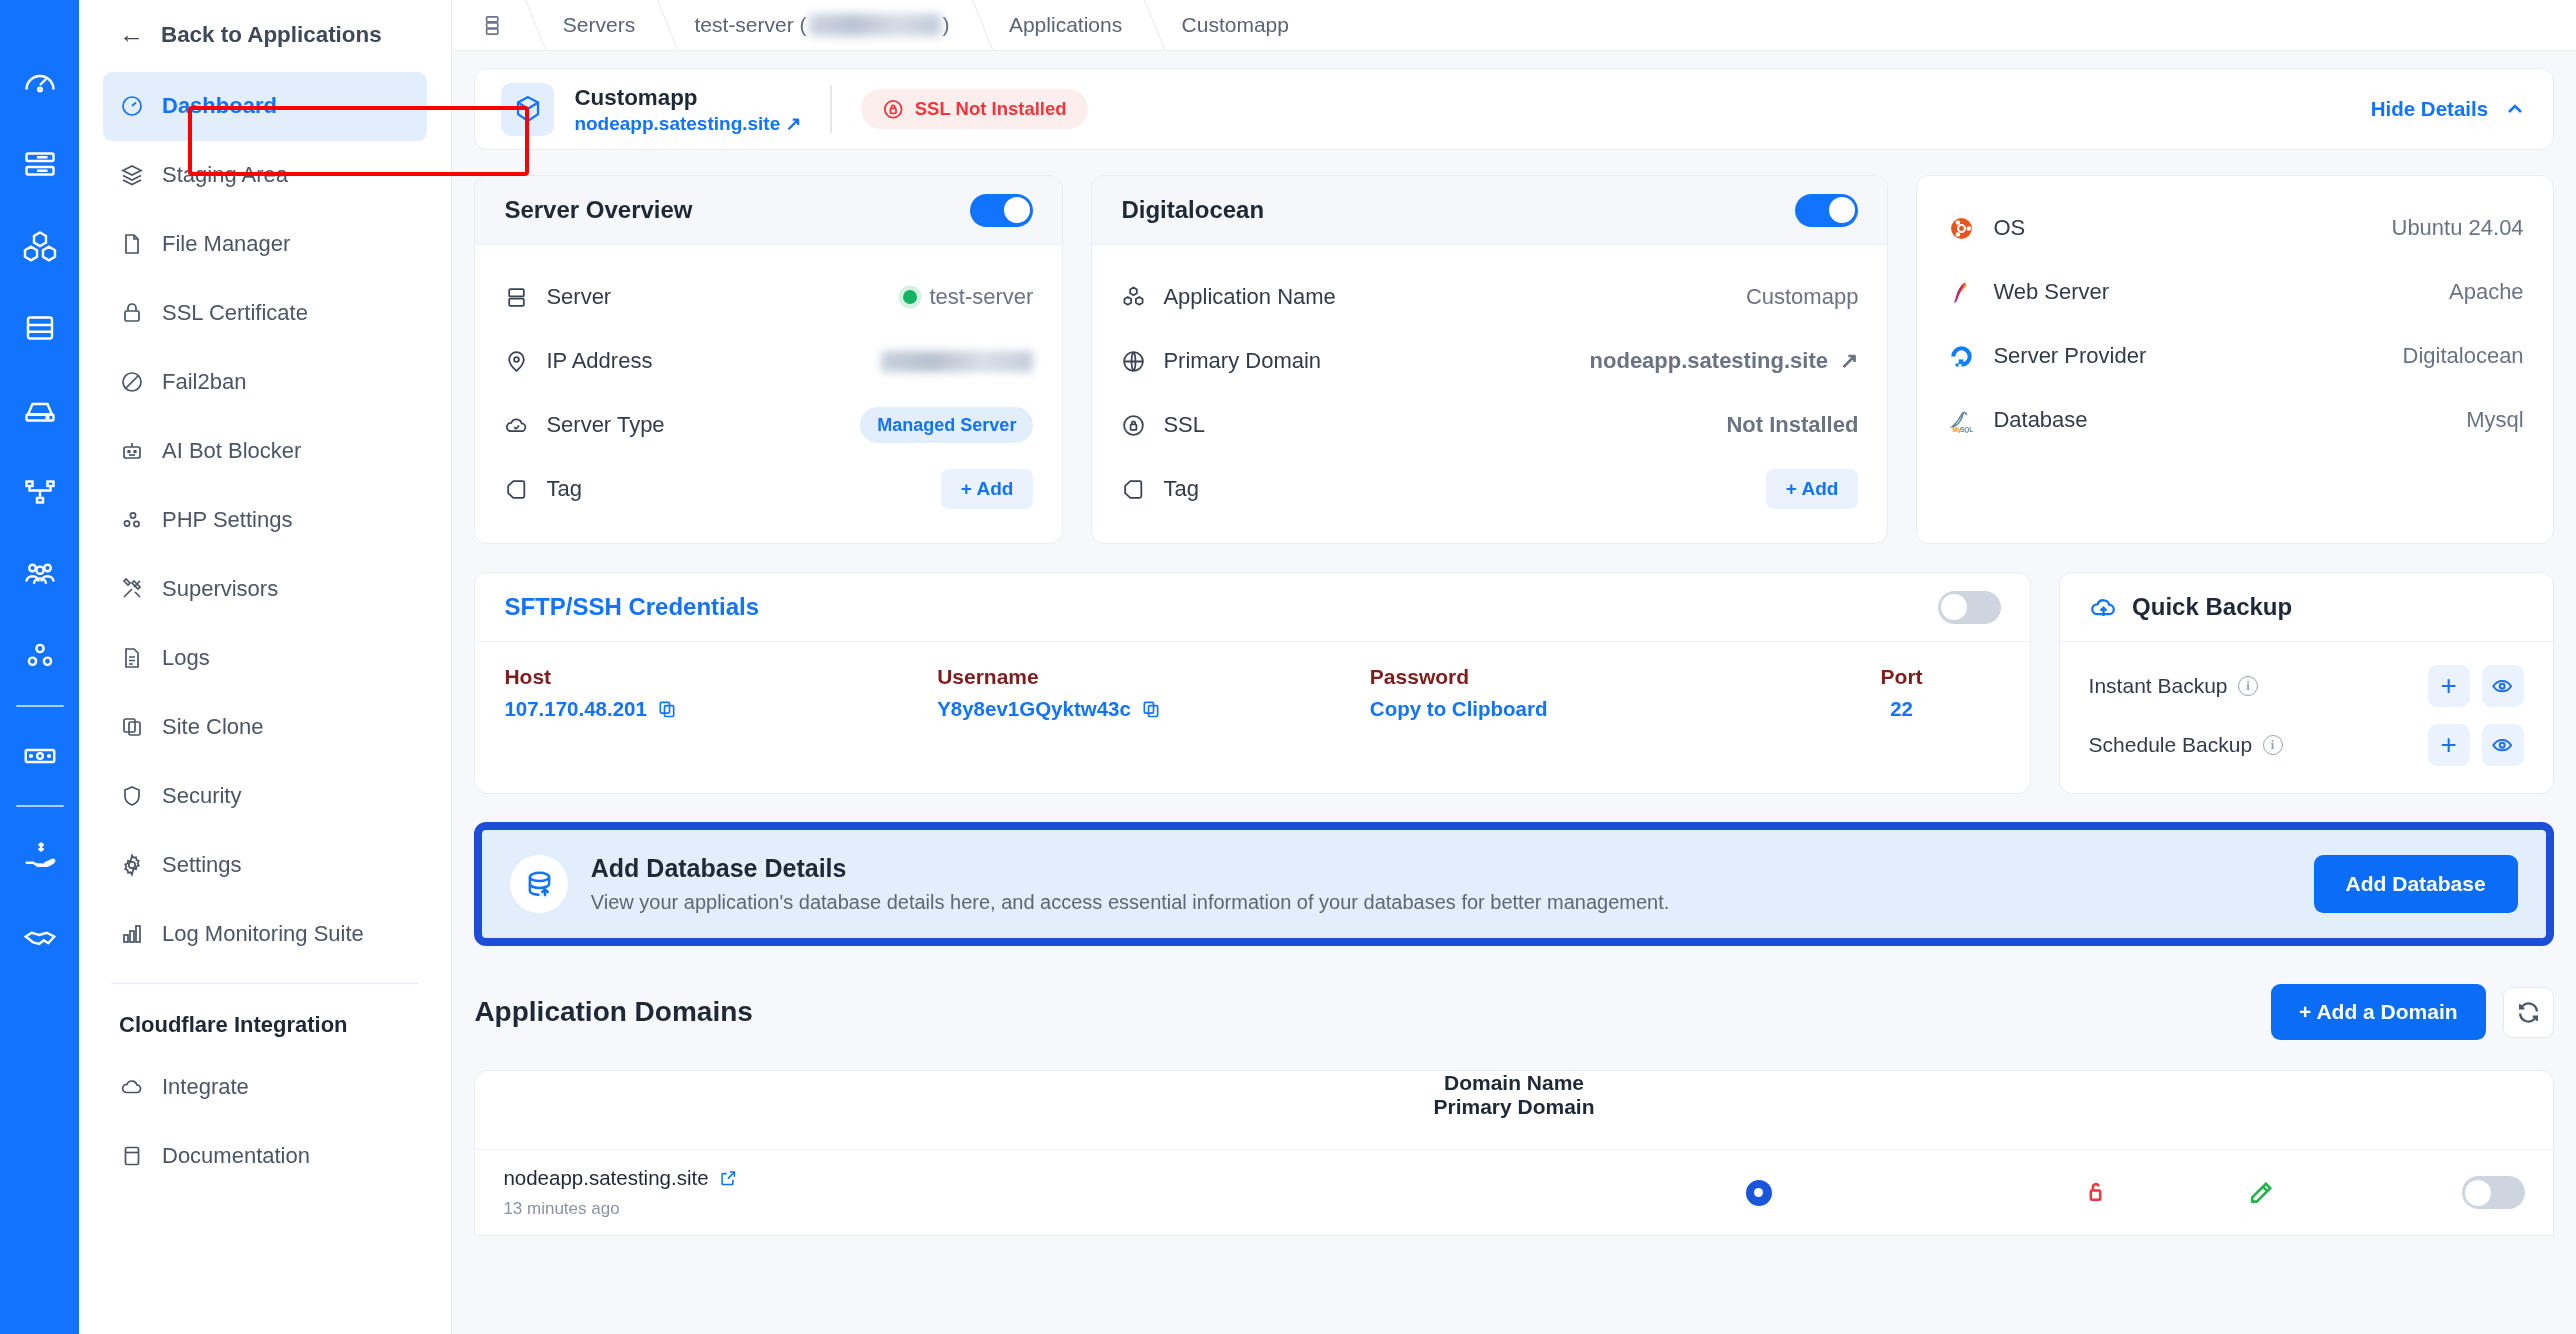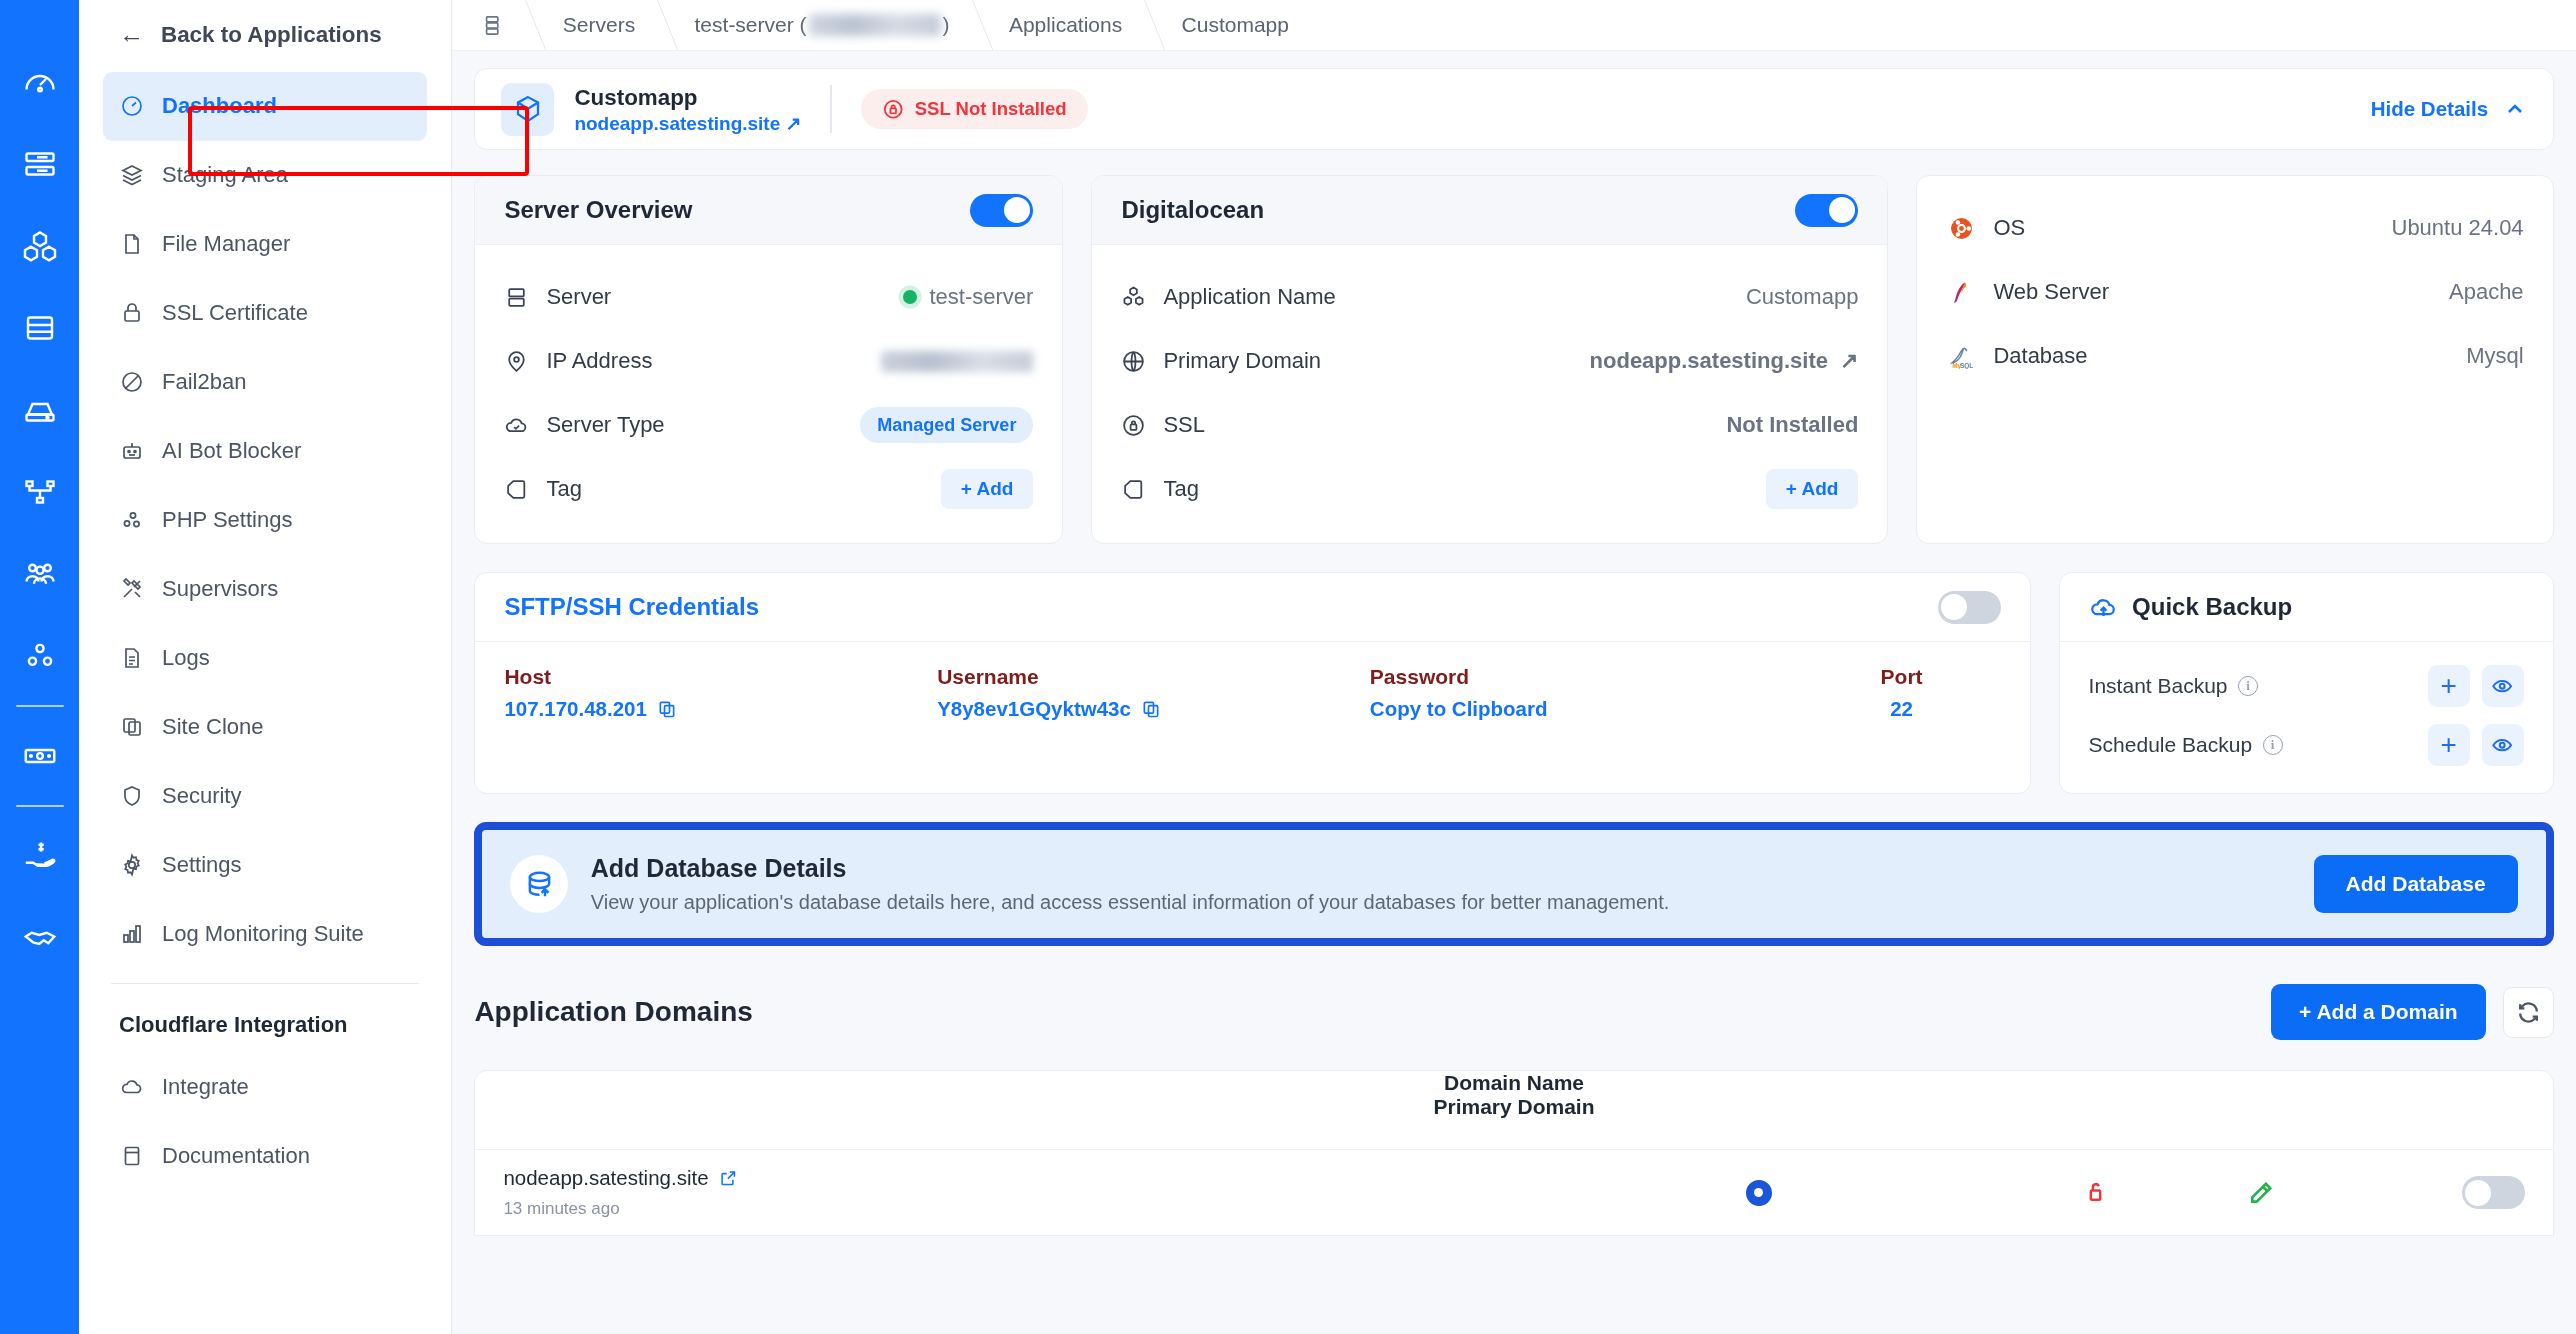--- a/index.html
+++ b/index.html
@@ -638,20 +638,33 @@
                       <path d="M6.2 18.3L5 22l2.4-1.5.6-2.2z" fill="#8a4bb5" stroke="none"></path>
                     </svg>
                   </span>
                 <span>Web Server</span>
               </div>
               <div class="val">Apache</div>
             </div>
             <div class="row">
               <div class="lab">
                 <span class="spec-ico">
+                    <svg viewBox="0 0 24 24">
+                      <path d="M12 2.2A9.8 9.8 0 0 0 2.2 12h3.9A5.9 5.9 0 1 1 12 17.9V21.8A9.8 9.8 0 0 0 12 2.2z" fill="#0b7fff" stroke="none"></path>
+                      <rect x="9.3" y="14.8" width="4.5" height="4.5" fill="#0b7fff" stroke="none"></rect>
+                      <rect x="6.3" y="18.6" width="3" height="3" fill="#0b7fff" stroke="none"></rect>
+                    </svg>
+                  </span>
+                <span>Server Provider</span>
+              </div>
+              <div class="val">Digitalocean</div>
+            </div>
+            <div class="row">
+              <div class="lab">
+                <span class="spec-ico">
                     <svg viewBox="0 0 24 24" style="font-size:33px">
                       <path d="M3 18c3-.4 5.6-2.4 7.5-5.2 1.6-2.4 2.6-5.4 3.5-9-2 2.2-3.3 4.9-5 7.6C7.5 13.6 5.6 16 3 18z" fill="none" stroke="#5d87a1" stroke-width="1.4"></path>
                       <path d="M14.5 3.8c1.4 1 2.3 2 2.6 3.2" fill="none" stroke="#5d87a1" stroke-width="1.4"></path>
                       <text x="3" y="22.6" font-size="6.2" fill="#f29111" stroke="none" font-family="sans-serif" font-weight="700">My</text>
                       <text x="10.5" y="22.6" font-size="6.2" fill="#5d87a1" stroke="none" font-family="sans-serif" font-weight="700">SQL</text>
                     </svg>
                   </span>
                 <span>Database</span>
               </div>
               <div class="val">Mysql</div>

